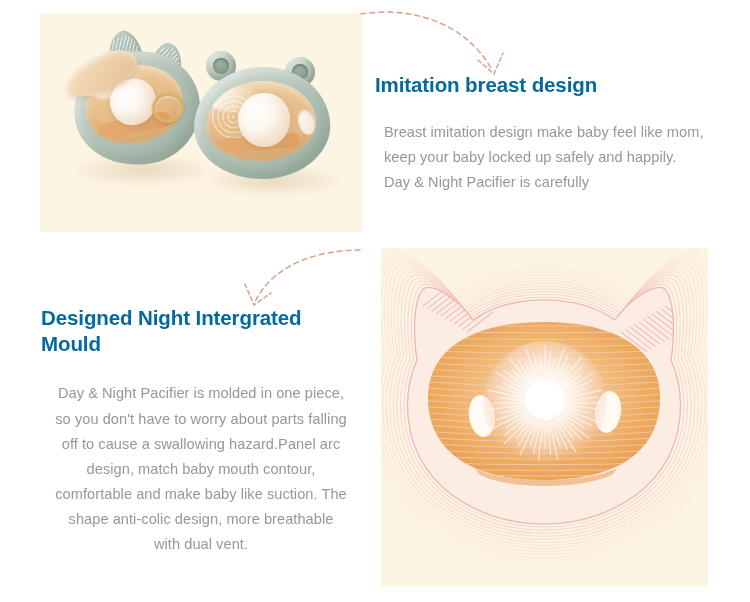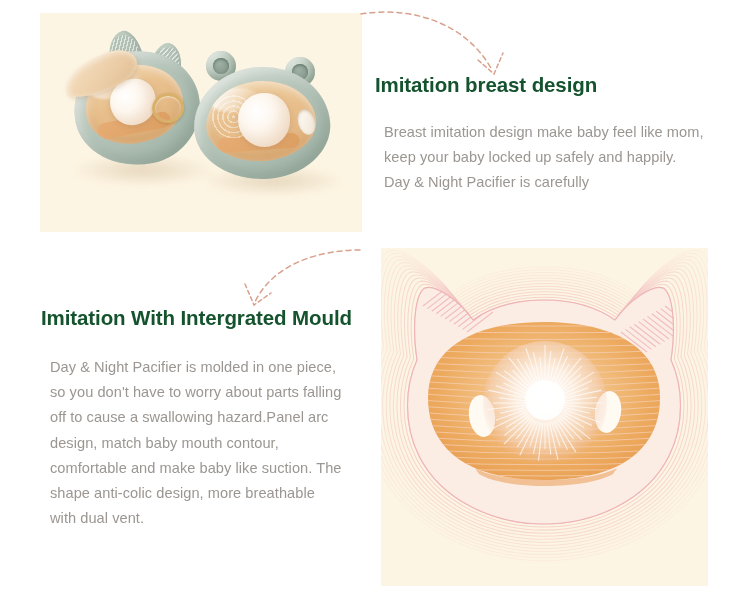--- a/index.html
+++ b/index.html
@@ -40,21 +40,21 @@
 
   
   .text-block { position: absolute; }
   #text-top-right { left: 375px; top: 72px; width: 340px; }
   #text-bottom-left { left: 41px; top: 305px; width: 320px; }
 
   .feature-heading {
     margin: 0 0 22px 0;
     font-size: 20.5px;
     font-weight: bold;
-    color: #14532d;
+    color: #0369a1;
     letter-spacing: -0.1px;
     line-height: 1.28;
   }
   #text-bottom-left .feature-heading {
     margin-bottom: 24px;
     font-size: 20.5px;
   }
   .feature-body {
     margin: 9px;
     font-size: 14.6px;
@@ -276,22 +276,22 @@
     <path class="arrow-path" d="M 3 10 C 52 2, 108 18, 134 66"></path>
     <path class="arrow-head" d="M 120 56 L 136 70 L 145 49"></path>
   </svg>
 
   <svg class="arrow-svg" id="arrow-bottom" width="120" height="70" viewBox="0 0 120 70">
     <path class="arrow-path" d="M 117 2 C 76 2, 30 16, 12 54"></path>
     <path class="arrow-head" d="M 2 36 L 11 57 L 28 45"></path>
   </svg>
 
   <div class="text-block" id="text-bottom-left">
-    <h2 class="feature-heading">Imitation With Intergrated Mould</h2>
-    <p class="feature-body" style="white-space:pre-line;">Day &amp; Night Pacifier is molded in one piece, so you don't have to worry about parts falling off to cause a swallowing hazard.Panel arc design, match baby mouth contour, comfortable and make baby like suction. The shape anti-colic design, more breathable
+    <h2 class="feature-heading">Designed Night Intergrated Mould</h2>
+    <p class="feature-body" style="white-space:pre-line;text-align:center;">Day &amp; Night Pacifier is molded in one piece, so you don't have to worry about parts falling off to cause a swallowing hazard.Panel arc design, match baby mouth contour, comfortable and make baby like suction. The shape anti-colic design, more breathable
 with dual vent.</p>
   </div>
 
   <div class="img-panel" id="panel-bottom-right">
     <div id="contour-stage">
       <svg id="contour-svg" width="327" height="338" viewBox="0 0 327 338">
         <defs>
           <radialGradient id="faceGrad" cx="50%" cy="46%" r="62%">
             <stop offset="0%" stop-color="#fbe3c4"></stop>
             <stop offset="34%" stop-color="#f3c489"></stop>

